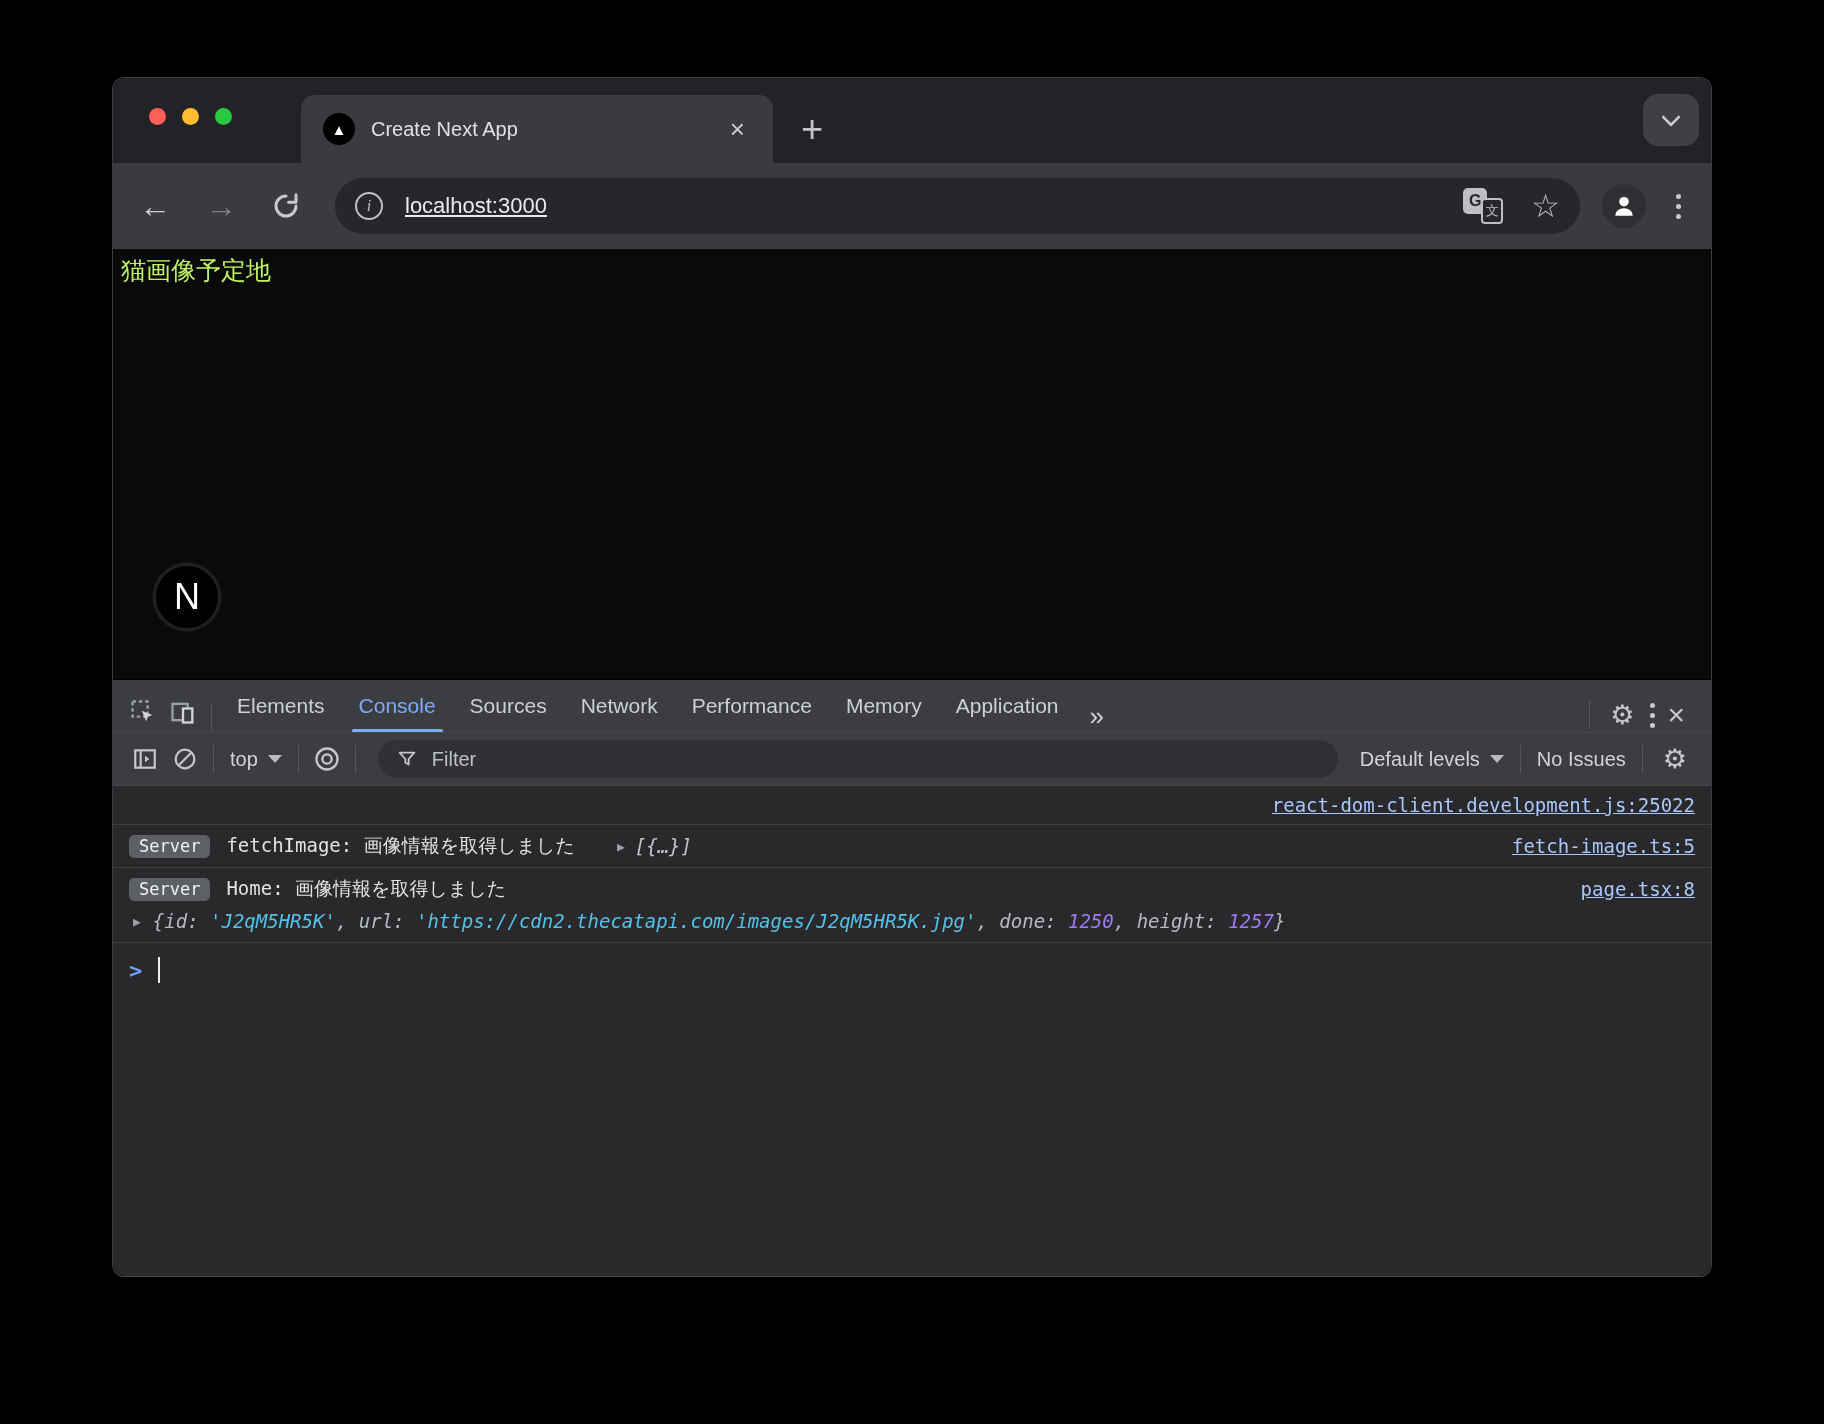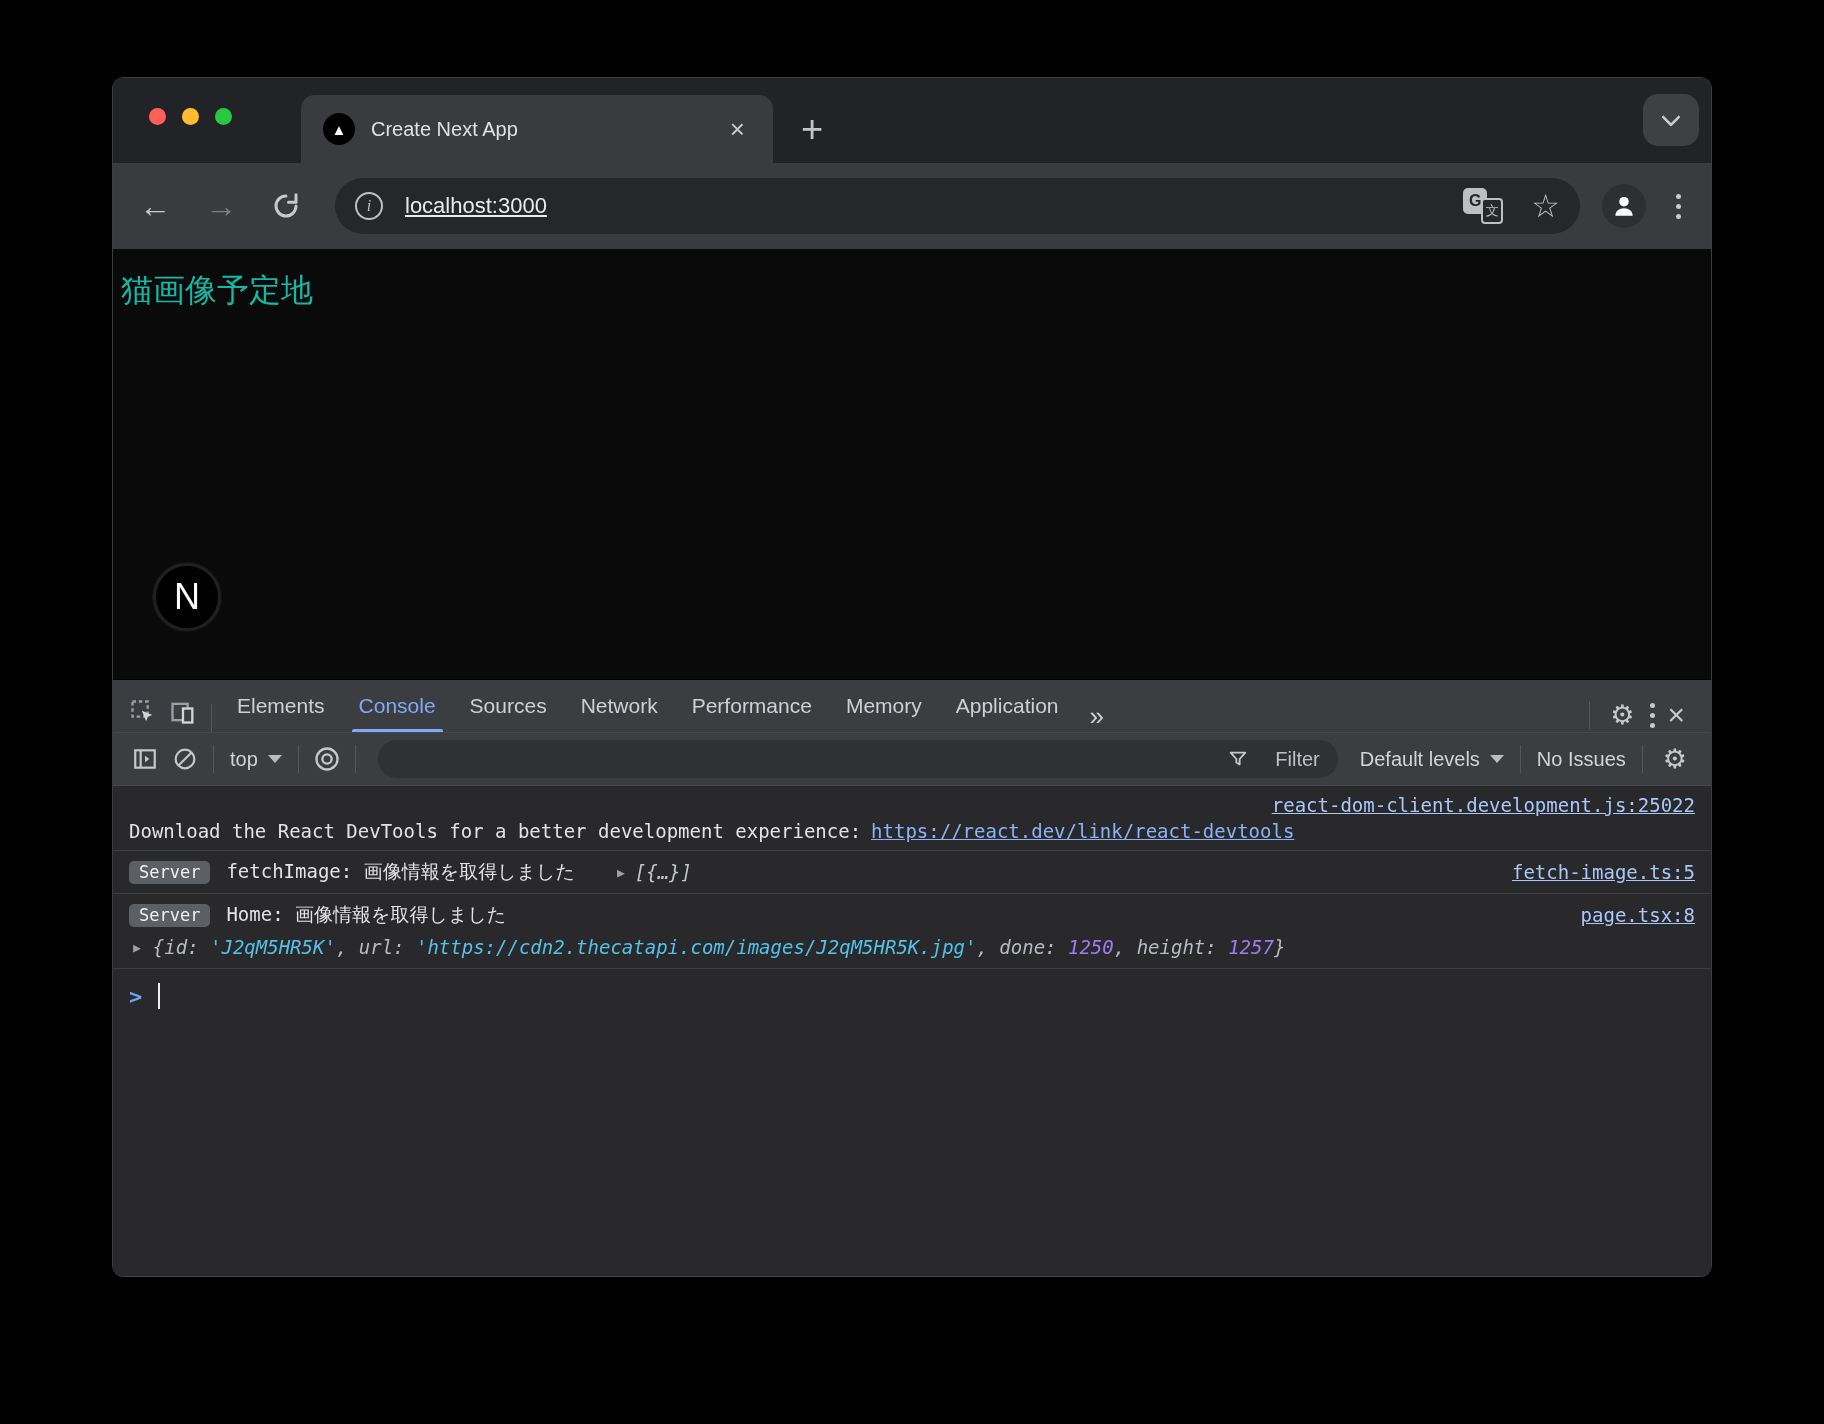--- a/index.html
+++ b/index.html
@@ -46,21 +46,21 @@
                          border:2px solid #bdbfc3; border-radius:4px; color:#bdbfc3; font-size:13px;
                          display:flex; align-items:center; justify-content:center; }
   .star-ic { color:#bdbfc3; font-size:32px; flex:none; }
   .avatar { width:44px; height:44px; border-radius:50%; background:#2e2f33; margin-right:26px;
             display:flex; align-items:center; justify-content:center; flex:none; }
   .vdots { display:flex; flex-direction:column; gap:5px; padding:4px; }
   .vdots i { width:5px; height:5px; border-radius:50%; background:#c8c9cb; }
 
   
   .page { height:430px; background:#0a0a0a; position:relative; flex:none; }
-  .page-heading { position:absolute; left:8px; top:20px; color:#14b8a6; font-size:32px; }
+  .page-heading { position:absolute; left:8px; top:5px; color:#bef264; font-size:25px; }
   .spinner { position:absolute; left:40px; top:314px; width:68px; height:68px; border-radius:50%;
              background:#000; border:3px solid #202020; box-shadow:0 0 0 1px #161616;
              display:flex; align-items:center; justify-content:center; }
   .spinner span { color:#fff; font-size:36px; font-weight:400; }
 
   
   .devtools { flex:1; display:flex; flex-direction:column; background:#29292b; border-top:1px solid #000; }
   .dt-tabs { height:53px; background:#3c3d41; border-bottom:1px solid #47484c;
              display:flex; align-items:flex-end; padding:0 10px; flex:none; }
   .dt-icbtn { width:40px; height:40px; display:flex; align-items:center; justify-content:center; flex:none; }
@@ -74,21 +74,21 @@
   .dt-right { margin-left:auto; display:flex; align-items:center; }
   .glyph-ic { color:#c6c8cc; font-size:27px; padding:0 12px; line-height:1; }
   .dt-close { color:#c6c8cc; font-size:30px; padding:0 16px 0 8px; }
 
   .dt-toolbar { height:53px; background:#3c3d41; border-bottom:1px solid #47484c;
                 display:flex; align-items:center; padding:0 12px; flex:none; }
   .tool-label { color:#d2d4d8; font-size:20px; display:flex; align-items:center; gap:10px; padding:0 8px; white-space:nowrap; }
   .caret { width:0; height:0; border-left:7px solid transparent; border-right:7px solid transparent;
            border-top:8px solid #b9bbbf; }
   .filter-pill { flex:1; height:38px; background:#303134; border-radius:19px; margin:0 14px;
-                 display:flex; align-items:center; padding:0 18px; gap:26px;justify-content:flex-end; }
+                 display:flex; align-items:center; padding:0 18px; gap:14px; }
   .filter-ph { color:#9aa0a6; font-size:20px; }
 
   
   .console { flex:1; font-family:"DejaVu Sans Mono", monospace; font-size:19px; color:#e3e3e5;text-align:center; }
   .entry { border-bottom:1px solid #3e3f42; padding:8px 16px; }
   .row { display:flex; align-items:baseline; }
   .src-link { margin-left:auto; color:#a9c7fa; text-decoration:underline; white-space:nowrap; padding-left:20px; }
   .msg-link { color:#8ab4f8; text-decoration:underline; margin-left:10px; }
   .badge { background:#5c5f63; color:#f2f2f2; border-radius:5px; padding:1px 10px 2px;
            font-size:17px; margin-right:16px; flex:none; }
@@ -243,24 +243,20 @@
       <div class="dt-sep"></div>
       <div class="glyph-ic">⚙</div>
     </div>
 
     <div class="console">
 
       <div class="entry">
         <div class="row">
           <span class="src-link">react-dom-client.development.js:25022</span>
         </div>
-        <div class="row" style="padding-top:4px;">
-          <span>Download the React DevTools for a better development experience:</span>
-          <a class="msg-link">https://react.dev/link/react-devtools</a>
-        </div>
       </div>
 
       <div class="entry">
         <div class="row" style="align-items:center;">
           <span class="badge">Server</span>
           <span>fetchImage: 画像情報を取得しました</span>
           <span class="tri" style="margin-left:42px;">▶</span>
           <span class="preview">[{…}]</span>
           <span class="src-link">fetch-image.ts:5</span>
         </div>

